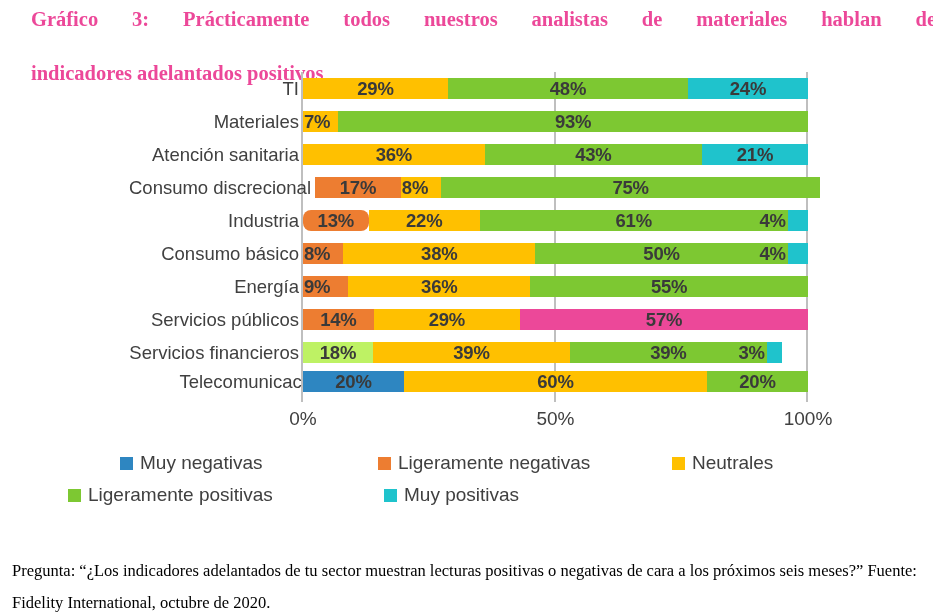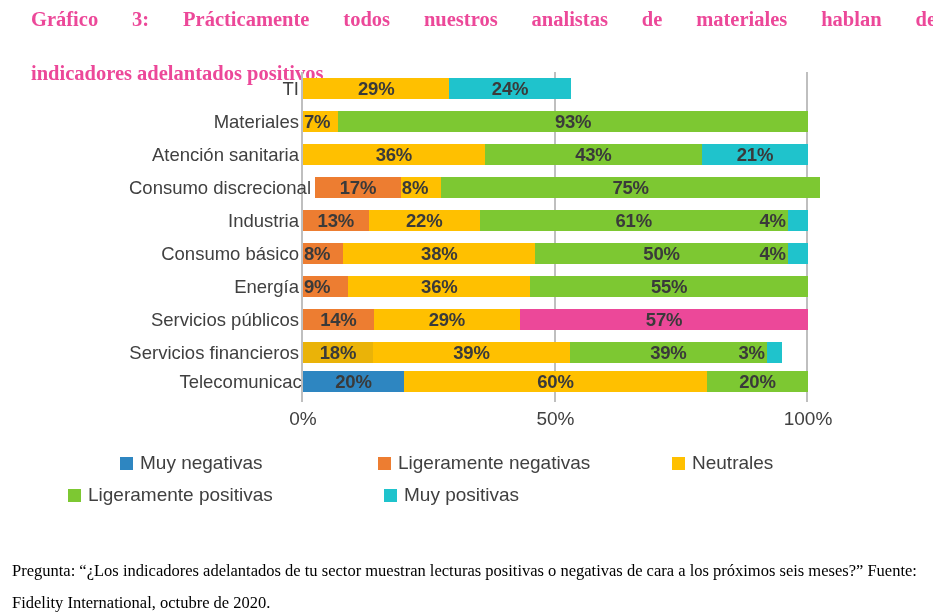--- a/index.html
+++ b/index.html
@@ -138,20 +138,23 @@
     <div class="axis-line left"></div>
     <div class="axis-line mid"></div>
     <div class="axis-line right"></div>
 
   <div class="row" style="top: 0px;">
         <div class="cat-label">TI</div>
         <div class="bars">
           <div class="seg" style="width: 146.45px; background: rgb(255, 192, 0);">
             <span class="val">29%</span>
           </div>
+          <div class="seg" style="width: 242.4px; background: rgb(125, 200, 50);">
+            <span class="val">48%</span>
+          </div>
           <div class="seg" style="width: 121.2px; background: rgb(31, 195, 204);">
             <span class="val">24%</span>
           </div>
         </div>
       </div>
       <div class="row" style="top: 33px;">
         <div class="cat-label">Materiales</div>
         <div class="bars">
           <div class="seg narrow" style="width: 35.35px; background: rgb(255, 192, 0);">
             <span class="val">7%</span>
@@ -185,21 +188,21 @@
             <span class="val">8%</span>
           </div>
           <div class="seg" style="width: 378.75px; background: rgb(125, 200, 50);">
             <span class="val">75%</span>
           </div>
         </div>
       </div>
       <div class="row" style="top: 132px;">
         <div class="cat-label">Industria</div>
         <div class="bars">
-          <div class="seg" style="width: 65.65px; background: rgb(237, 125, 49);">
+          <div class="seg" style="width: 65.65px; background: rgb(237, 125, 49); border-radius: 8px;">
             <span class="val">13%</span>
           </div>
           <div class="seg" style="width: 111.1px; background: rgb(255, 192, 0);">
             <span class="val">22%</span>
           </div>
           <div class="seg" style="width: 308.05px; background: rgb(125, 200, 50);">
             <span class="val">61%</span>
           </div>
           <div class="seg tiny" style="width: 20.2px; background: rgb(31, 195, 204);">
             <span class="val">4%</span>
@@ -247,21 +250,21 @@
             <span class="val">29%</span>
           </div>
           <div class="seg" style="width: 287.85px; background: #ec4899;">
             <span class="val">57%</span>
           </div>
         </div>
       </div>
       <div class="row" style="top: 264px;">
         <div class="cat-label">Servicios financieros</div>
         <div class="bars">
-          <div class="seg" style="width: 70px; background: #eab308;">
+          <div class="seg" style="width: 70px; background: #bef264;">
             <span class="val">18%</span>
           </div>
           <div class="seg" style="width: 196.95px; background: rgb(255, 192, 0);">
             <span class="val">39%</span>
           </div>
           <div class="seg" style="width: 196.95px; background: rgb(125, 200, 50);">
             <span class="val">39%</span>
           </div>
           <div class="seg tiny" style="width: 15.15px; background: rgb(31, 195, 204);">
             <span class="val">3%</span>

